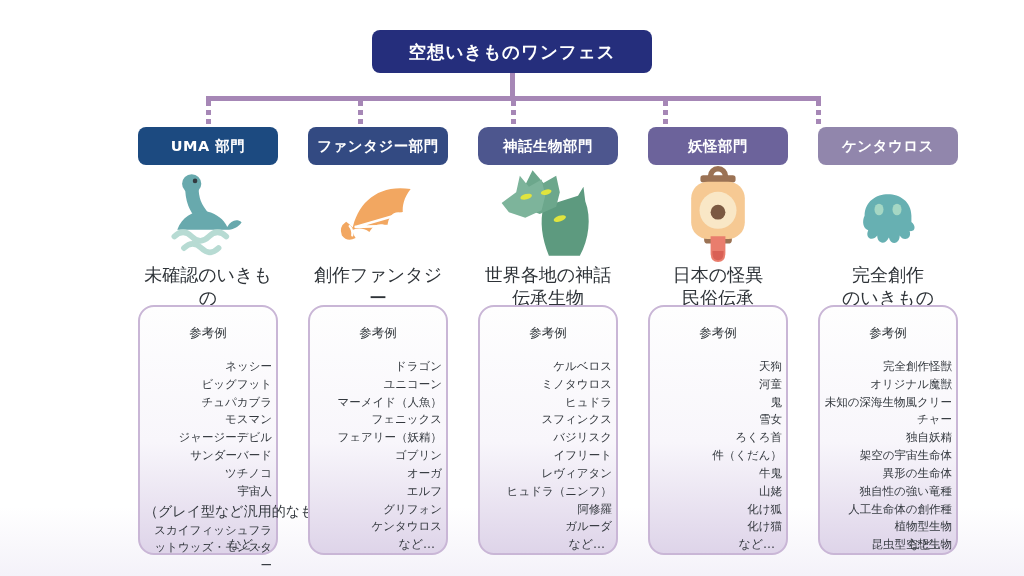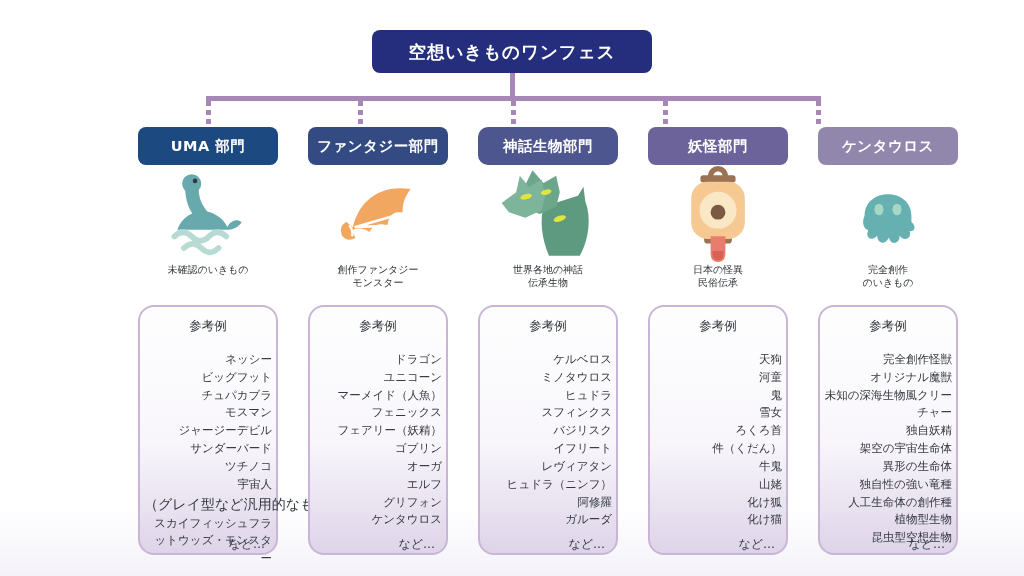--- a/index.html
+++ b/index.html
@@ -20,26 +20,26 @@
   .drop-0{left:205.5px;}.drop-1{left:358px;}.drop-2{left:510.5px;}
   .drop-3{left:663px;}.drop-4{left:815.5px;}
 
   
   .columns{position:absolute;left:138px;top:127px;width:748px;display:flex;gap:30px;}
   .column{width:140px;display:flex;flex-direction:column;align-items:center;}
   .dept-header{width:100%;height:38px;border-radius:8px;display:flex;align-items:center;
     justify-content:center;color:#fff;font-weight:700;font-size:14.5px;letter-spacing:.5px;
     box-sizing:border-box;}
   .icon-area{height:98px;display:flex;align-items:center;justify-content:center;}
-  .desc{height:40px;font-size:10px;line-height:1.3;text-align:center;
+  .desc{height:40px;font-size:18px;line-height:1.3;text-align:center;
     white-space:pre-line;color:#2e3338;font-weight:500;}
   .example-box{margin-top:2px;width:140px;height:250px;box-sizing:border-box;
     border:2px solid #c9b6d6;border-radius:16px;position:relative;
     background:linear-gradient(180deg,#fefefe 0%,#f8f6fb 55%,#ded4e9 100%);
-    padding-top:11px;}
+    padding-top:18px;}
   .box-title{text-align:center;font-size:12.5px;color:#2e3338;margin-bottom:16px;}
   .items{text-align:right;font-size:11.5px;line-height:1.55;color:#33383e;padding:0 4px;}
   .items .item.small{font-size:14px;white-space:nowrap;line-height:1.5;}
   .more{position:absolute;right:11px;bottom:0;font-size:12px;color:#33383e;}
 </style>
 </head>
 <body>
 
 <div class="canvas">
 

